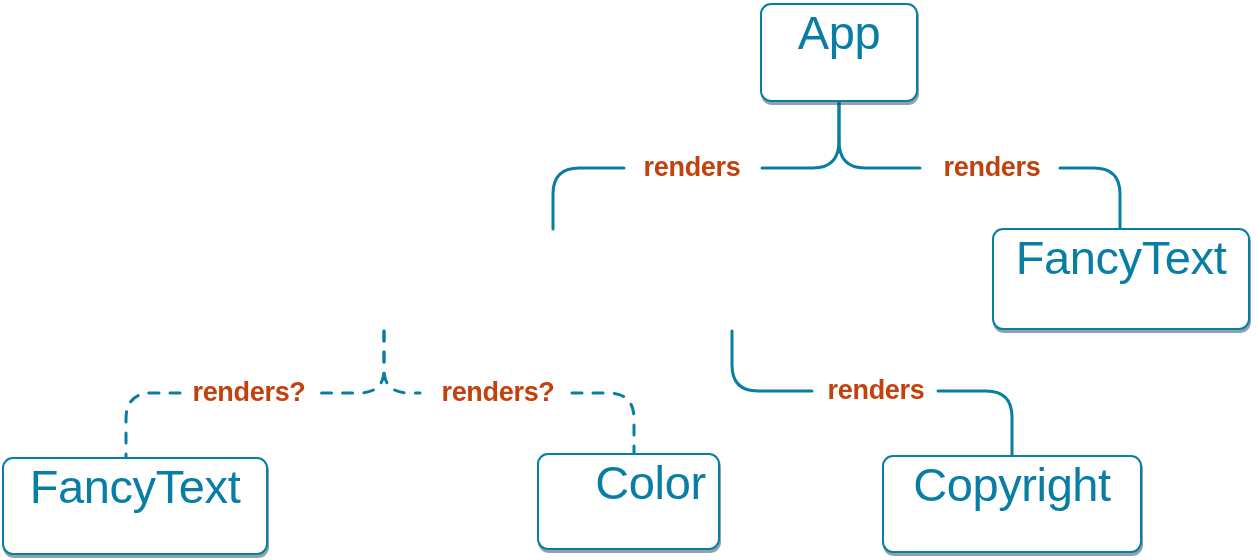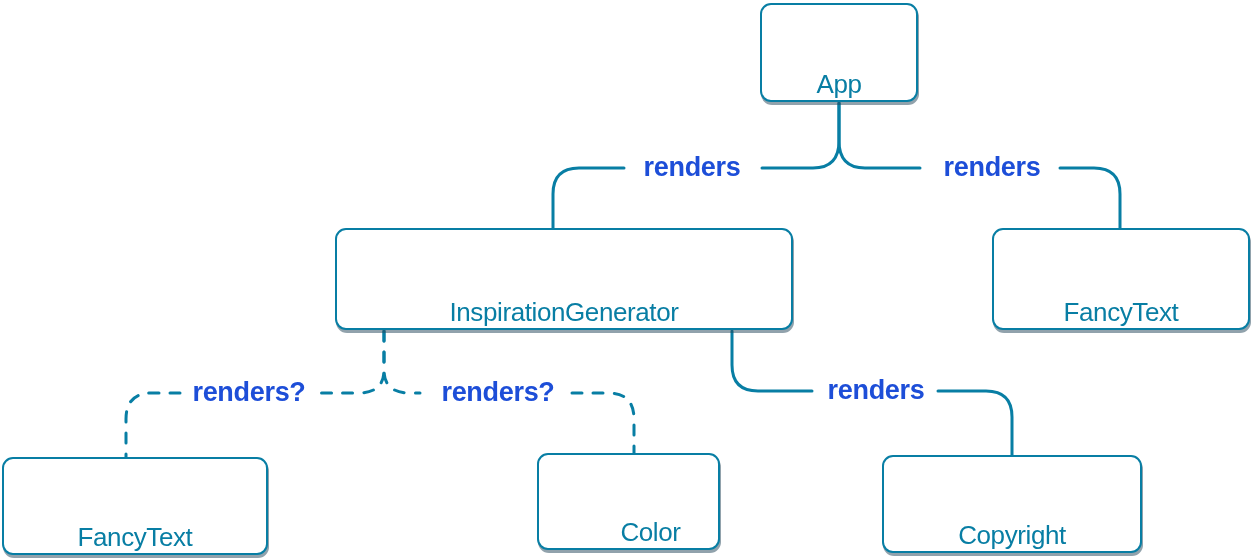--- a/index.html
+++ b/index.html
@@ -33,38 +33,38 @@
     stroke-dasharray: 10 11;
   }
   .node {
     position: absolute;
     box-sizing: border-box;
     background: #ffffff;
     border: 2.5px solid #087ea4;
     border-radius: 11px;
     box-shadow: 1px 3px 0 rgba(35, 70, 90, 0.5);
     display: flex;
-    align-items: flex-end;
+    align-items: flex-start;
     justify-content: center;
     color: #087ea4;
-    font-size: 26px;
+    font-size: 47px;
     font-weight: 500;
     letter-spacing: -0.4px;
     white-space: nowrap;
   }
   .n-app        { left: 760px; top: 3px;   width: 158px; height: 99px;  }
   .n-ig         { left: 335px; top: 228px; width: 458px; height: 102px; }
   .n-ft-top     { left: 992px; top: 228px; width: 258px; height: 102px; }
   .n-ft-bottom  { left: 2px;   top: 457px; width: 266px; height: 98px;  }
   .n-color      { left: 537px; top: 453px; width: 183px; height: 97px; padding-left: 44px;  }
   .n-copyright  { left: 882px; top: 455px; width: 260px; height: 98px;  }
   .edge-label {
     position: absolute;
     transform: translate(-50%, -50%);
-    color: #1d4ed8;
+    color: #c2410c;
     font-size: 27px;
     font-weight: 600;
     letter-spacing: -0.3px;
     white-space: nowrap;
     line-height: 1;
   }
   .el-0 { left: 692px; top: 167px; }
   .el-1 { left: 992px; top: 167px; }
   .el-2 { left: 249px; top: 392px; }
   .el-3 { left: 498px; top: 392px; }
@@ -80,23 +80,20 @@
     <path class="edge" d="M839 103 L839 141 Q839 168 865 168 L920 168 M1060 168 L1094 168 Q1120 168 1120 194 L1120 229"></path>
     <path class="edge" d="M732 331 L732 365 Q732 391 758 391 L812 391 M938 391 L986 391 Q1012 391 1012 417 L1012 456"></path>
     <path class="edge dashed" d="M384 331 L384 370 Q384 393 358 393 L318 393 M180 393 L152 393 Q126 393 126 419 L126 457"></path>
     <path class="edge dashed" d="M384 331 L384 370 Q384 393 410 393 L420 393 M572 393 L608 393 Q634 393 634 419 L634 453"></path>
   </svg>
 
   <div class="node n-app">
     <span>App</span>
   </div>
 
-  <div class="node n-ig">
-    <span>InspirationGenerator</span>
-  </div>
 
   <div class="node n-ft-top">
     <span>FancyText</span>
   </div>
 
   <div class="node n-ft-bottom">
     <span>FancyText</span>
   </div>
 
   <div class="node n-color">

